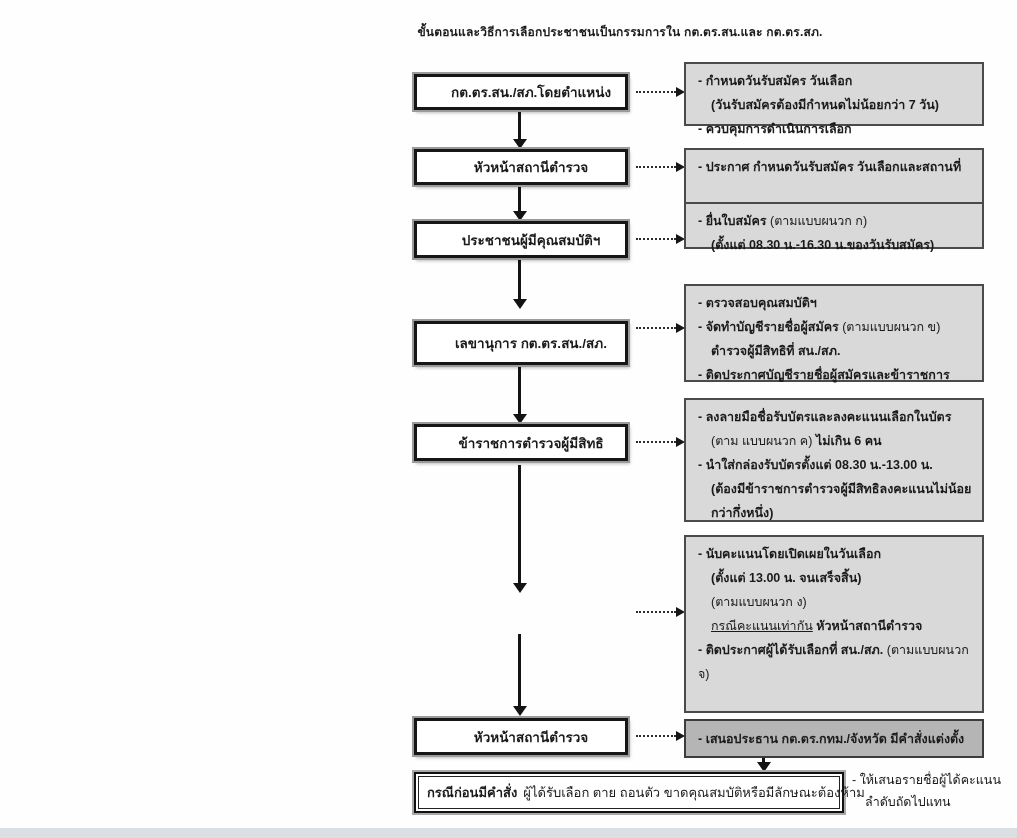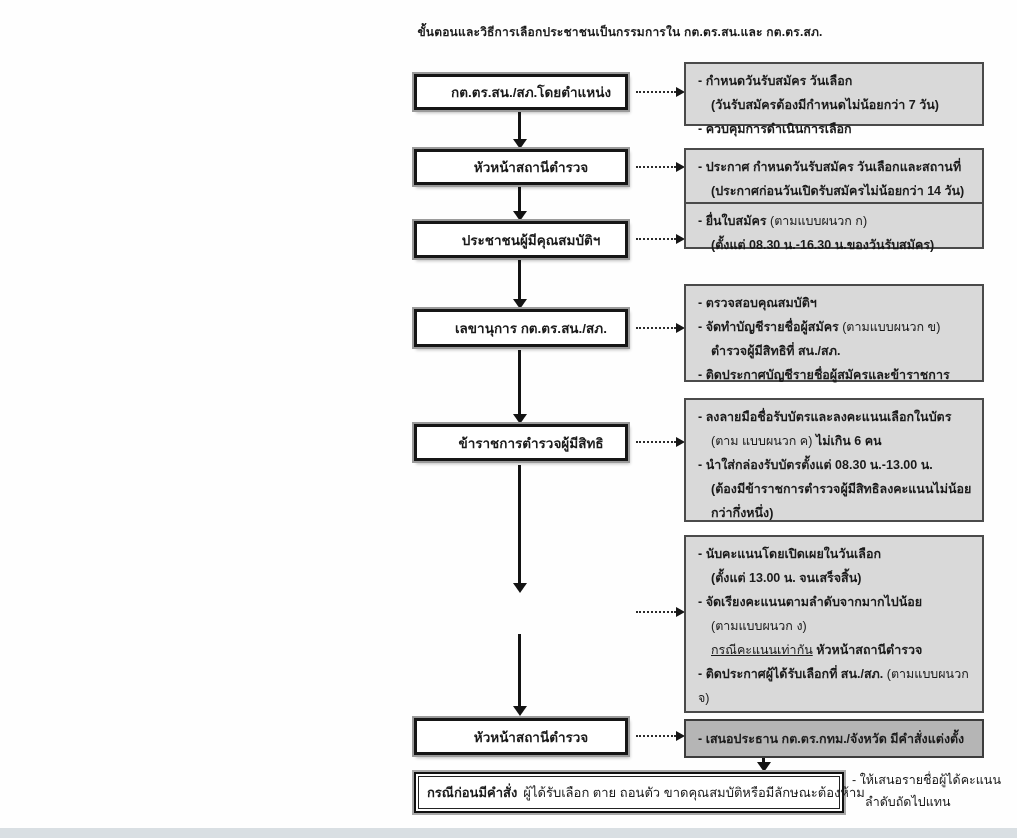--- a/index.html
+++ b/index.html
@@ -65,21 +65,21 @@
 
   <div class="abox" style="top:74px;height:36px">
       <span>กต.ตร.สน./สภ.โดยตำแหน่ง</span>
     </div>
   <div class="abox" style="top:149px;height:36px">
       <span>หัวหน้าสถานีตำรวจ</span>
     </div>
   <div class="abox" style="top:221px;height:37px">
       <span>ประชาชนผู้มีคุณสมบัติฯ</span>
     </div>
-  <div class="abox" style="top:309px;height:38px">
+  <div class="abox" style="top:321px;height:44px">
       <span>เลขานุการ กต.ตร.สน./สภ.</span>
     </div>
   <div class="abox" style="top:424px;height:37px">
       <span>ข้าราชการตำรวจผู้มีสิทธิ</span>
     </div>
   <div class="abox" style="top:718px;height:37px">
       <span>หัวหน้าสถานีตำรวจ</span>
     </div>
 
   <div class="varrow" style="left:518px;top:112px;height:27px"></div>
@@ -98,21 +98,20 @@
   <div class="darrow" style="top:611px"></div>
   <div class="darrow" style="top:735px"></div>
 
   <div class="dbox" style="top:62px;height:64px">
       <div class="line">- กำหนดวันรับสมัคร วันเลือก</div>
       <div class="line in">(วันรับสมัครต้องมีกำหนดไม่น้อยกว่า 7 วัน)</div>
       <div class="line">- ควบคุมการดำเนินการเลือก</div>
     </div>
   <div class="dbox" style="top:148px;height:58px">
       <div class="line">- ประกาศ กำหนดวันรับสมัคร วันเลือกและสถานที่</div>
-      <div class="line in">(ประกาศก่อนวันเปิดรับสมัครไม่น้อยกว่า 14 วัน)</div>
     </div>
   <div class="dbox" style="top:202px;height:47px">
       <div class="line mx"><b>- ยื่นใบสมัคร</b> (ตามแบบผนวก ก)</div>
       <div class="line in">(ตั้งแต่ 08.30 น.-16.30 น.ของวันรับสมัคร)</div>
     </div>
   <div class="dbox" style="top:284px;height:98px">
       <div class="line">- ตรวจสอบคุณสมบัติฯ</div>
       <div class="line mx"><b>- จัดทำบัญชีรายชื่อผู้สมัคร</b> (ตามแบบผนวก ข)</div>
       <div class="line in">ตำรวจผู้มีสิทธิที่ สน./สภ.</div>
       <div class="line">- ติดประกาศบัญชีรายชื่อผู้สมัครและข้าราชการ</div>
@@ -120,21 +119,20 @@
   <div class="dbox" style="top:398px;height:124px">
       <div class="line">- ลงลายมือชื่อรับบัตรและลงคะแนนเลือกในบัตร</div>
       <div class="line in mx">(ตาม แบบผนวก ค) <b>ไม่เกิน 6 คน</b></div>
       <div class="line">- นำใส่กล่องรับบัตรตั้งแต่ 08.30 น.-13.00 น.</div>
       <div class="line in">(ต้องมีข้าราชการตำรวจผู้มีสิทธิลงคะแนนไม่น้อย</div>
       <div class="line in">กว่ากึ่งหนึ่ง)</div>
     </div>
   <div class="dbox" style="top:535px;height:178px">
       <div class="line">- นับคะแนนโดยเปิดเผยในวันเลือก</div>
       <div class="line in">(ตั้งแต่ 13.00 น. จนเสร็จสิ้น)</div>
-      <div class="line">- จัดเรียงคะแนนตามลำดับจากมากไปน้อย</div>
       <div class="line in mx">(ตามแบบผนวก ง)</div>
       <div class="line in"><span class="u">กรณีคะแนนเท่ากัน</span>  หัวหน้าสถานีตำรวจ</div>
       <div class="line mx"><b>- ติดประกาศผู้ได้รับเลือกที่ สน./สภ.</b> (ตามแบบผนวก จ)</div>
     </div>
   <div class="dbox dark" style="top:719px;height:39px">
       <div class="line">- เสนอประธาน กต.ตร.กทม./จังหวัด มีคำสั่งแต่งตั้ง</div>
     </div>
 
   <div class="finalbox">
     <span class="fb-bold">กรณีก่อนมีคำสั่ง</span>

